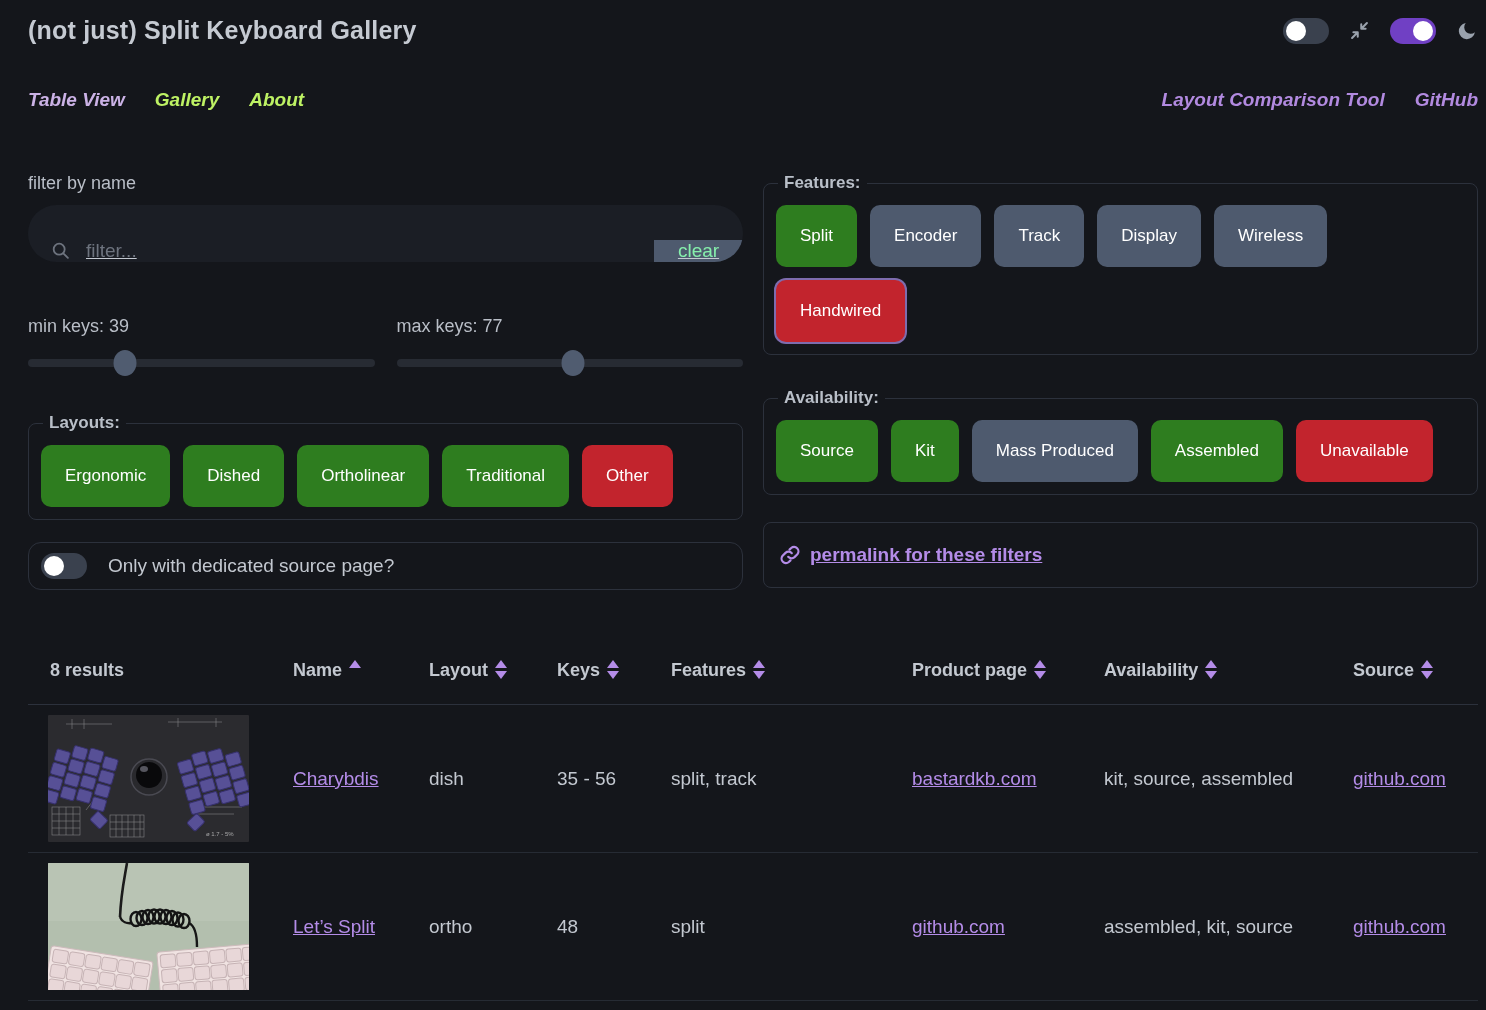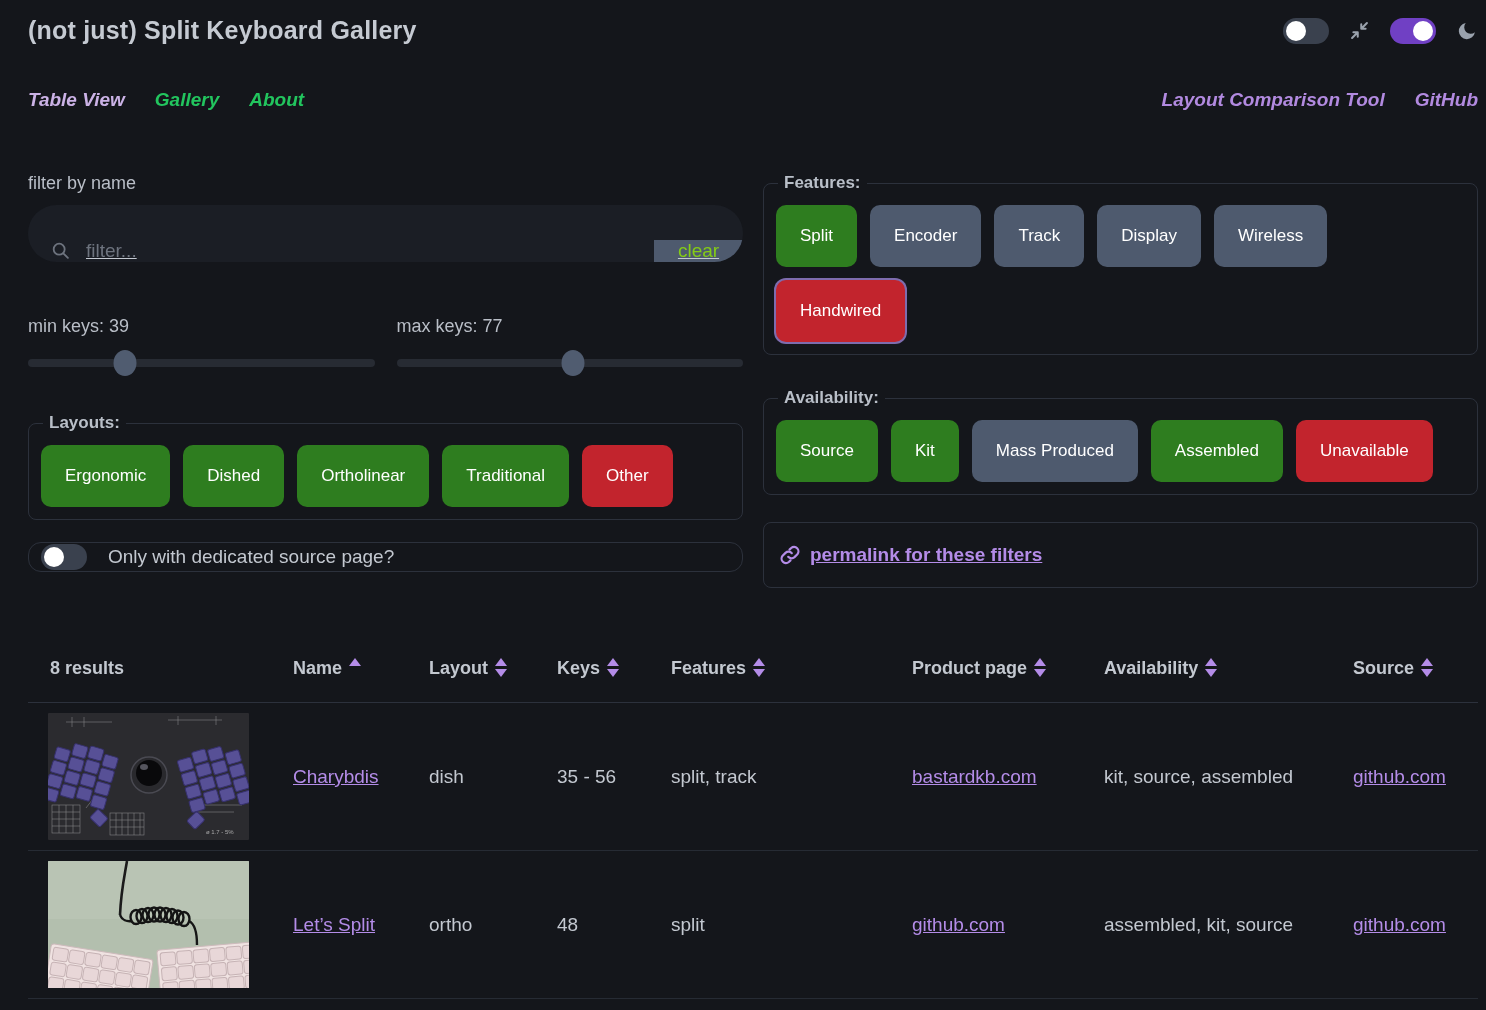--- a/index.html
+++ b/index.html
@@ -18,52 +18,52 @@
 
   .switch { position: relative; display: inline-block; width: 46px; height: 26px; border-radius: 13px; background: #3a414e; cursor: pointer; flex: none; }
   .switch .knob { position: absolute; top: 3px; left: 3px; width: 20px; height: 20px; border-radius: 50%; background: #fff; }
   .switch.on { background: #7040c4; }
   .switch.on .knob { left: auto; right: 3px; }
 
   .icon { display: inline-flex; align-items: center; justify-content: center; }
 
   
   .nav { display: flex; justify-content: space-between; margin-top: 44px; font-style: italic; }
-  .nav a { font-size: 19px; font-weight: 700; color: #22c55e; text-decoration: none; cursor: pointer; }
+  .nav a { font-size: 19px; font-weight: 700; color: #bef264; text-decoration: none; cursor: pointer; }
   .nav-left, .nav-right { display: flex; gap: 30px; }
   .nav a.active { color: #cbb2e6; }
   .nav-right a { color: #b28ae0; }
 
   
   .filters { display: grid; grid-template-columns: 1fr 1fr; gap: 20px; margin-top: 62px; }
 
   .field-label { display: block; font-size: 18px; color: #b9bec7; margin-bottom: 11px; }
 
   .searchbar { display: flex; align-items: flex-end; height: 57px; border-radius: 29px; overflow: hidden; background: #1b1e25; text-decoration: underline; }
   .searchbar .icon { padding-left: 22px; }
   .searchbar input { flex: 1; background: transparent; border: none; outline: none; color: #c3c8d0; font-size: 19px; padding-left: 14px; font-family: inherit; }
   .searchbar input::placeholder { color: #6d737e; }
-  .clear-btn { width: 89px; border: none; background: #4e5a6e; color: #84cc16; font-size: 19px; cursor: pointer; font-family: inherit; }
+  .clear-btn { width: 89px; border: none; background: #4e5a6e; color: #86efac; font-size: 19px; cursor: pointer; font-family: inherit; }
 
   .sliders { display: grid; grid-template-columns: 1fr 1fr; gap: 22px; margin-top: 54px; }
   .slider-label { font-size: 18px; color: #b9bec7; }
   .slider-track { position: relative; height: 8px; margin-top: 22px; border-radius: 4px; background: #272b33; cursor: pointer; }
   .slider-thumb { position: absolute; top: 50%; transform: translate(-50%, -50%); width: 23px; height: 26px; border-radius: 50%; background: #505c70; }
 
   fieldset { border: 1px solid #2c313c; border-radius: 8px; padding: 12px 12px 12px; }
   legend { font-size: 17px; font-weight: 700; color: #b9bfc8; padding: 0 6px; margin-left: 2px; }
   .btn-row { display: flex; flex-wrap: wrap; gap: 13px; }
   .fbtn { border: none; border-radius: 10px; height: 62px; padding: 0 24px; color: #fff; font-size: 17px; cursor: pointer; font-family: inherit; }
   .state-on { background: #2e7d1f; }
   .state-off { background: #c2242d; }
   .state-neutral { background: #4e5a6e; }
   .ring { box-shadow: 0 0 0 2px #7e6cae; }
 
   .layouts-box { margin-top: 46px; }
-  .toggle-box { margin-top: 22px; border: 1px solid #2c313c; border-radius: 13px; padding: 1px 12px; display: flex; align-items: center; gap: 21px; font-size: 19px; color: #c3c8d0; }
+  .toggle-box { margin-top: 22px; border: 1px solid #2c313c; border-radius: 13px; padding: 10px 12px; display: flex; align-items: center; gap: 21px; font-size: 19px; color: #c3c8d0; }
 
   .avail-box { margin-top: 33px; }
   .permalink-box { margin-top: 27px; border: 1px solid #2c313c; border-radius: 8px; padding: 20px 14px; display: flex; align-items: center; gap: 8px; }
   .permalink-box a { color: #b48ce8; font-size: 19px; font-weight: 700; text-decoration: underline; cursor: pointer; }
 
   
   .results { margin-top: 47px; }
   .tgrid { display: grid; grid-template-columns: 265px 136px 128px 114px 241px 192px 249px 1fr; align-items: center; }
   .thead { height: 68px; border-bottom: 1px solid #2c313c; }
   .results-count { font-size: 18px; font-weight: 700; padding-left: 22px; color: #c3c8d0; }

